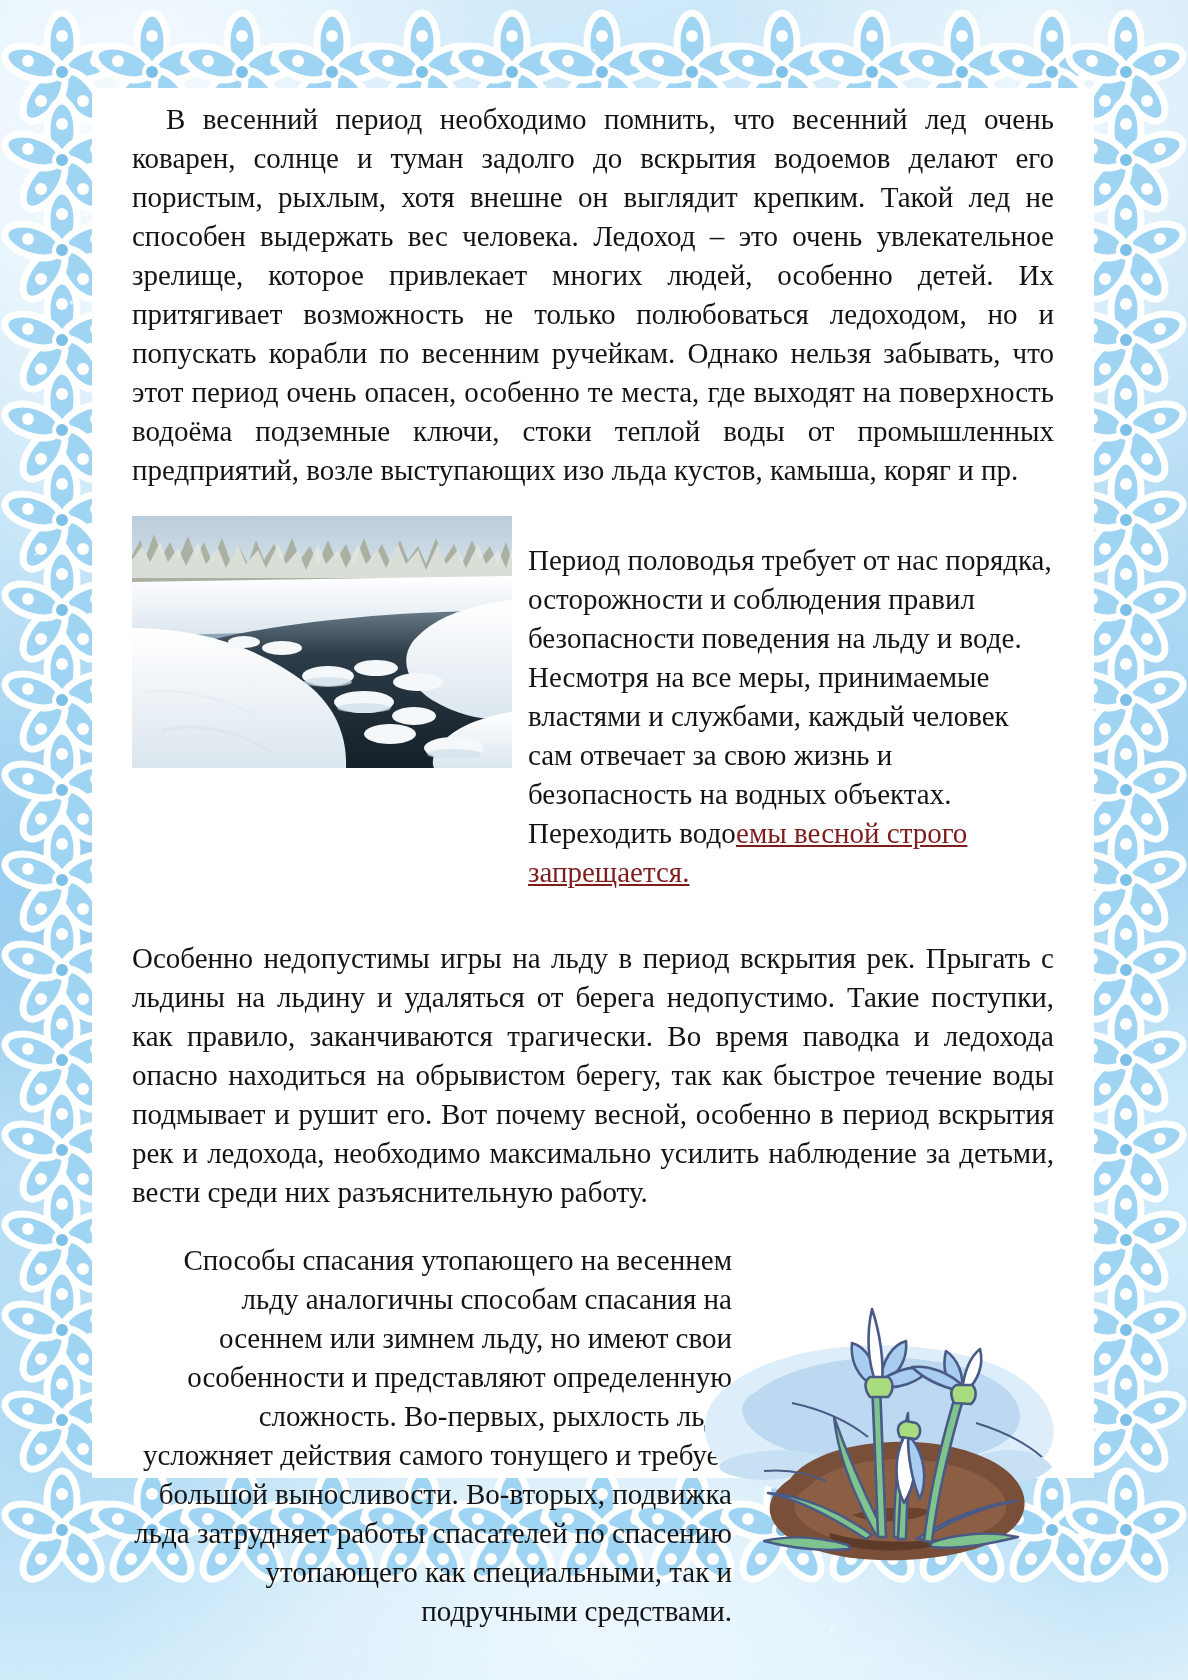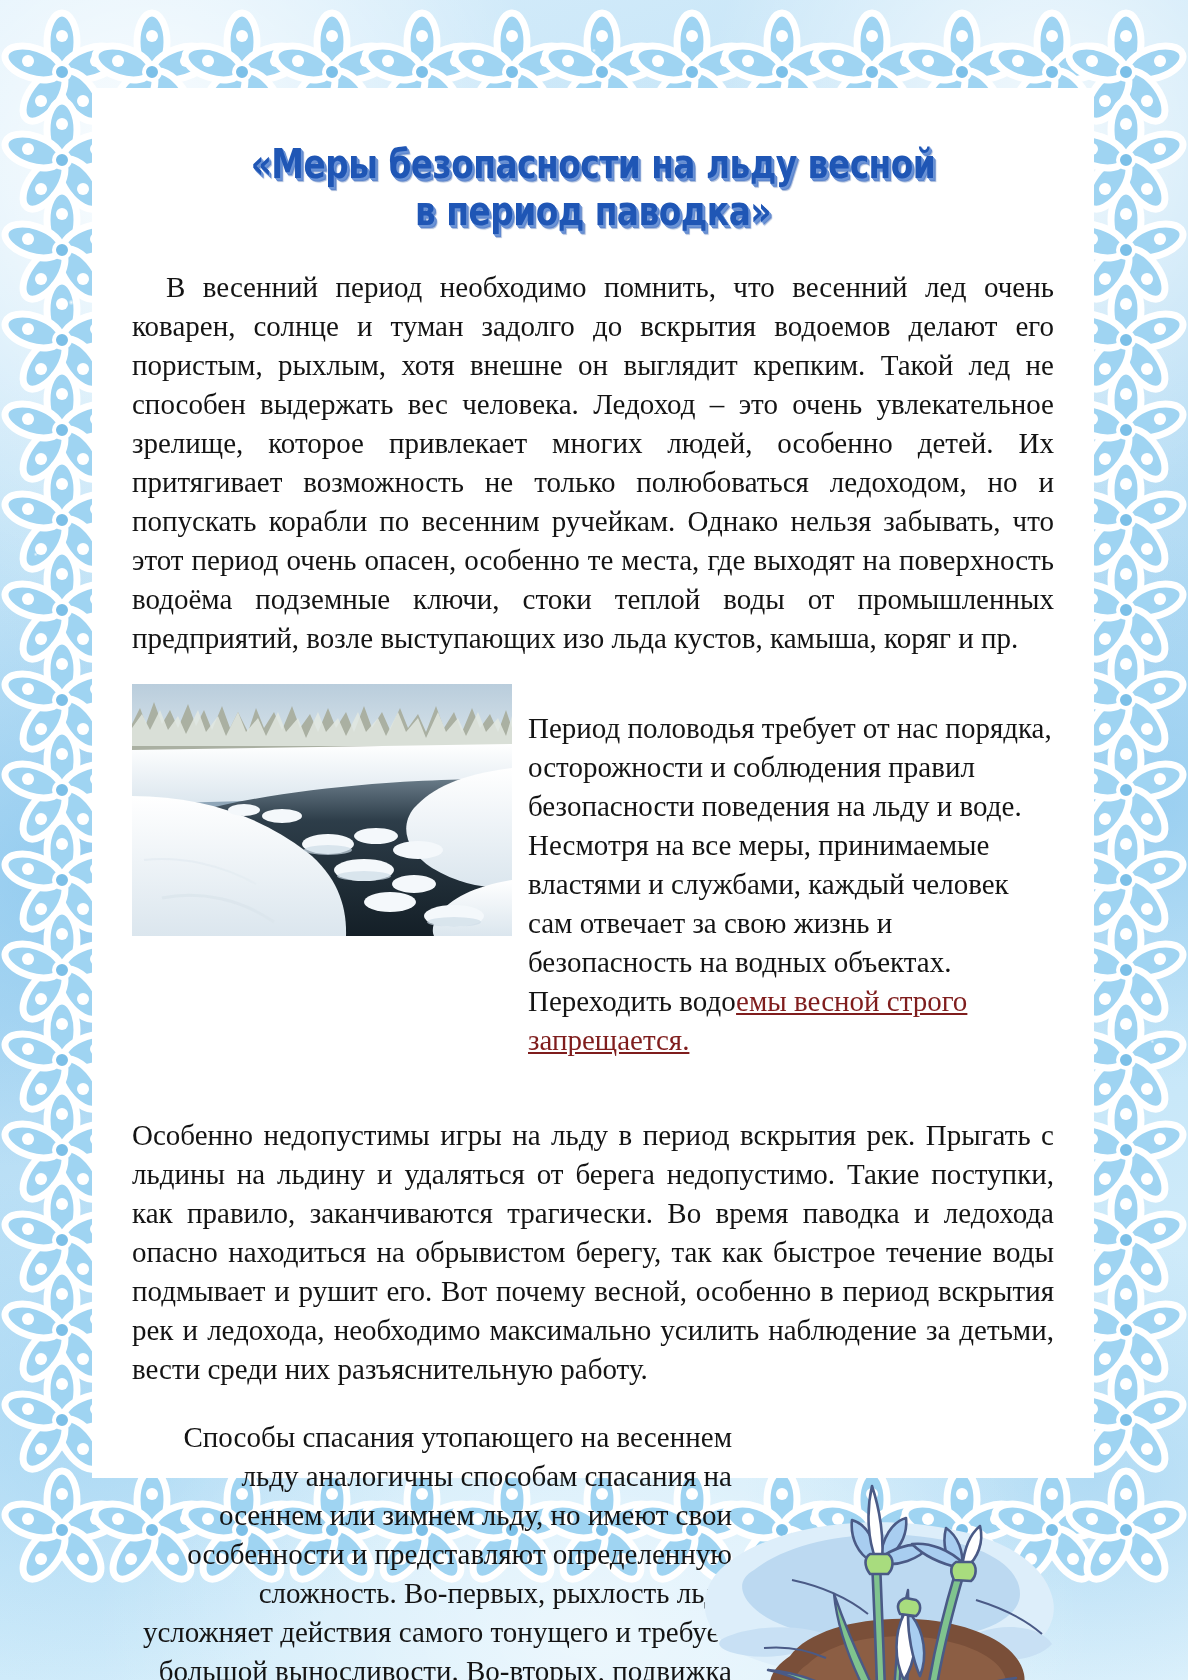--- a/index.html
+++ b/index.html
@@ -107,21 +107,21 @@
     overflow: hidden;
     background: #8fa6b8;
   }
   #para-photo {
     overflow: hidden;
     text-align: left;
   }
   .accent-text { color: #7f1d1d; text-decoration: underline; }
 
   #para-middle {
-    margin: 27px 40px 0 40px;
+    margin: 18px 40px 0 40px;
   }
 
   
   #bottom-block {
     margin: 20px 40px 0 40px;
     position: relative;
     min-height: 330px;
   }
   #snowdrop-art {
     position: absolute;
@@ -229,24 +229,20 @@
       <use href="#medallion" x="1126" y="1060"></use>
         <use href="#medallion" x="1126" y="1150"></use>
       <use href="#medallion" x="1126" y="1240"></use>
         <use href="#medallion" x="1126" y="1330"></use>
       <use href="#medallion" x="1126" y="1420"></use>
     </g>
   </svg>
 
   <div id="card">
 
-    <div id="title-wrap">
-      <h1 id="title"><span>«Меры безопасности на льду весной</span>
-<span>в период паводка»</span></h1>
-    </div>
 
     <p id="para-intro" class="body-text">В весенний период необходимо помнить, что весенний лед очень коварен, солнце и туман задолго до вскрытия водоемов делают его пористым, рыхлым, хотя внешне он выглядит крепким. Такой лед не способен выдержать вес человека. Ледоход – это очень увлекательное зрелище, которое привлекает многих людей, особенно детей. Их притягивает возможность не только полюбоваться ледоходом, но и попускать корабли по весенним ручейкам. Однако нельзя забывать, что этот период очень опасен, особенно те места, где выходят на поверхность водоёма подземные ключи, стоки теплой воды от промышленных предприятий, возле выступающих изо льда кустов, камыша, коряг и пр.</p>
 
     <div id="photo-block">
 
       <div id="winter-photo">
         <svg viewBox="0 0 380 252" width="380" height="252" preserveAspectRatio="none">
           <defs>
             <linearGradient id="skyg" x1="0" y1="0" x2="0" y2="1">
               <stop offset="0%" stop-color="#b9cddc"></stop>

